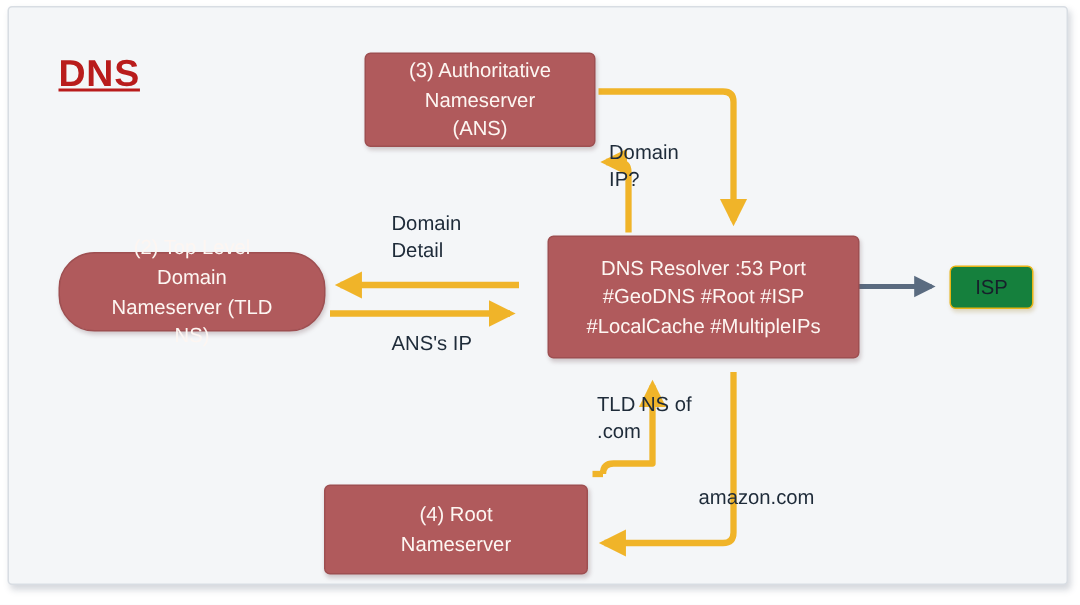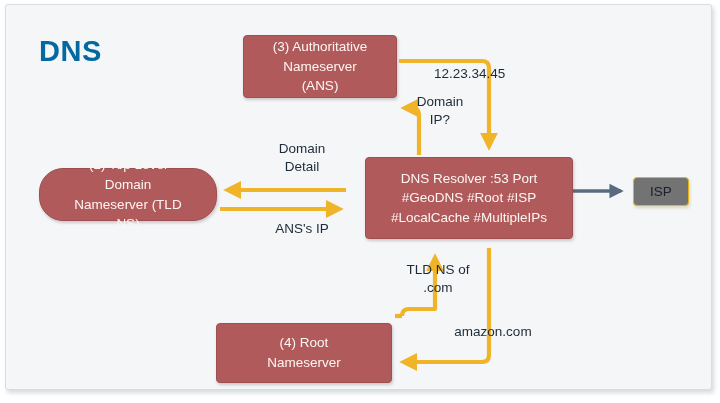--- a/index.html
+++ b/index.html
@@ -11,22 +11,22 @@
     position:absolute;left:5px;top:4px;width:707px;height:386px;
     background:#f4f6f8;
     border:1px solid #d8dde3;
     border-radius:3px;
     box-shadow:2px 3px 4px rgba(120,130,145,.30);
     box-sizing:border-box;
   }
 
   .title{
     position:absolute;left:33px;top:32px;
-    font-size:29px;font-weight:bold;color:#0369a1;
-    letter-spacing:.5px;line-height:1;
+    font-size:25px;font-weight:bold;color:#b91c1c;
+    letter-spacing:.5px;line-height:1;text-decoration:underline;
   }
 
   
   .node{
     position:absolute;box-sizing:border-box;
     background:#b05a5c;
     border:1px solid #9e4f51;
     border-radius:4px;
     color:#fdf6f2;
     display:flex;align-items:center;justify-content:center;text-align:center;
@@ -38,37 +38,37 @@
 
   #ans{left:237px;top:30px;width:154px;height:63px;}
   #tld{left:33px;top:163px;width:178px;height:53px;border-radius:24px;}
   #resolver{left:359px;top:152px;width:208px;height:82px;}
   #root{left:210px;top:318px;width:176px;height:60px;}
 
   
   #isp{
     position:absolute;left:627px;top:172px;width:56px;height:29px;
     box-sizing:border-box;
-    background:#737373;border:1px solid #e8b415;border-radius:4px;
+    background:#15803d;border:1px solid #e8b415;border-radius:4px;
     color:#17202b;font-size:13.5px;
     display:flex;align-items:center;justify-content:center;
     box-shadow:1px 2px 3px rgba(160,130,40,.28);
   }
 
   
   .lbl{
     position:absolute;color:#1e2b39;font-size:13.5px;line-height:1.35;
-    text-align:center;white-space:pre-line;
+    white-space:pre-line;
   }
   #lbl-domain-ip{left:400px;top:88px;width:68px;}
   #lbl-ip-addr{left:428px;top:60px;width:104px;text-align:left;}
   #lbl-domain-detail{left:255px;top:135px;width:82px;}
   #lbl-ans-ip{left:255px;top:215px;width:82px;}
   #lbl-tldns{left:392px;top:256px;width:80px;}
-  #lbl-amazon{left:437px;top:318px;width:100px;text-align:center;}
+  #lbl-amazon{left:437px;top:318px;width:100px;text-align:right;}
 
   
   #wires{position:absolute;left:0;top:0;width:720px;height:403px;}
 </style>
 </head>
 <body>
 
 <div id="stage">
   <div class="card">
 
@@ -133,21 +133,20 @@
         <span>(4) Root Nameserver</span>
       </div>
     </div>
 
     <div id="isp">
       <span>ISP</span>
     </div>
 
     <div class="lbl" id="lbl-domain-ip">Domain
 IP?</div>
-    <div class="lbl" id="lbl-ip-addr">12.23.34.45</div>
     <div class="lbl" id="lbl-domain-detail">Domain
 Detail</div>
     <div class="lbl" id="lbl-ans-ip">ANS's IP</div>
     <div class="lbl" id="lbl-tldns">TLD NS of
 .com</div>
     <div class="lbl" id="lbl-amazon">amazon.com</div>
 
   </div>
 </div>
 

